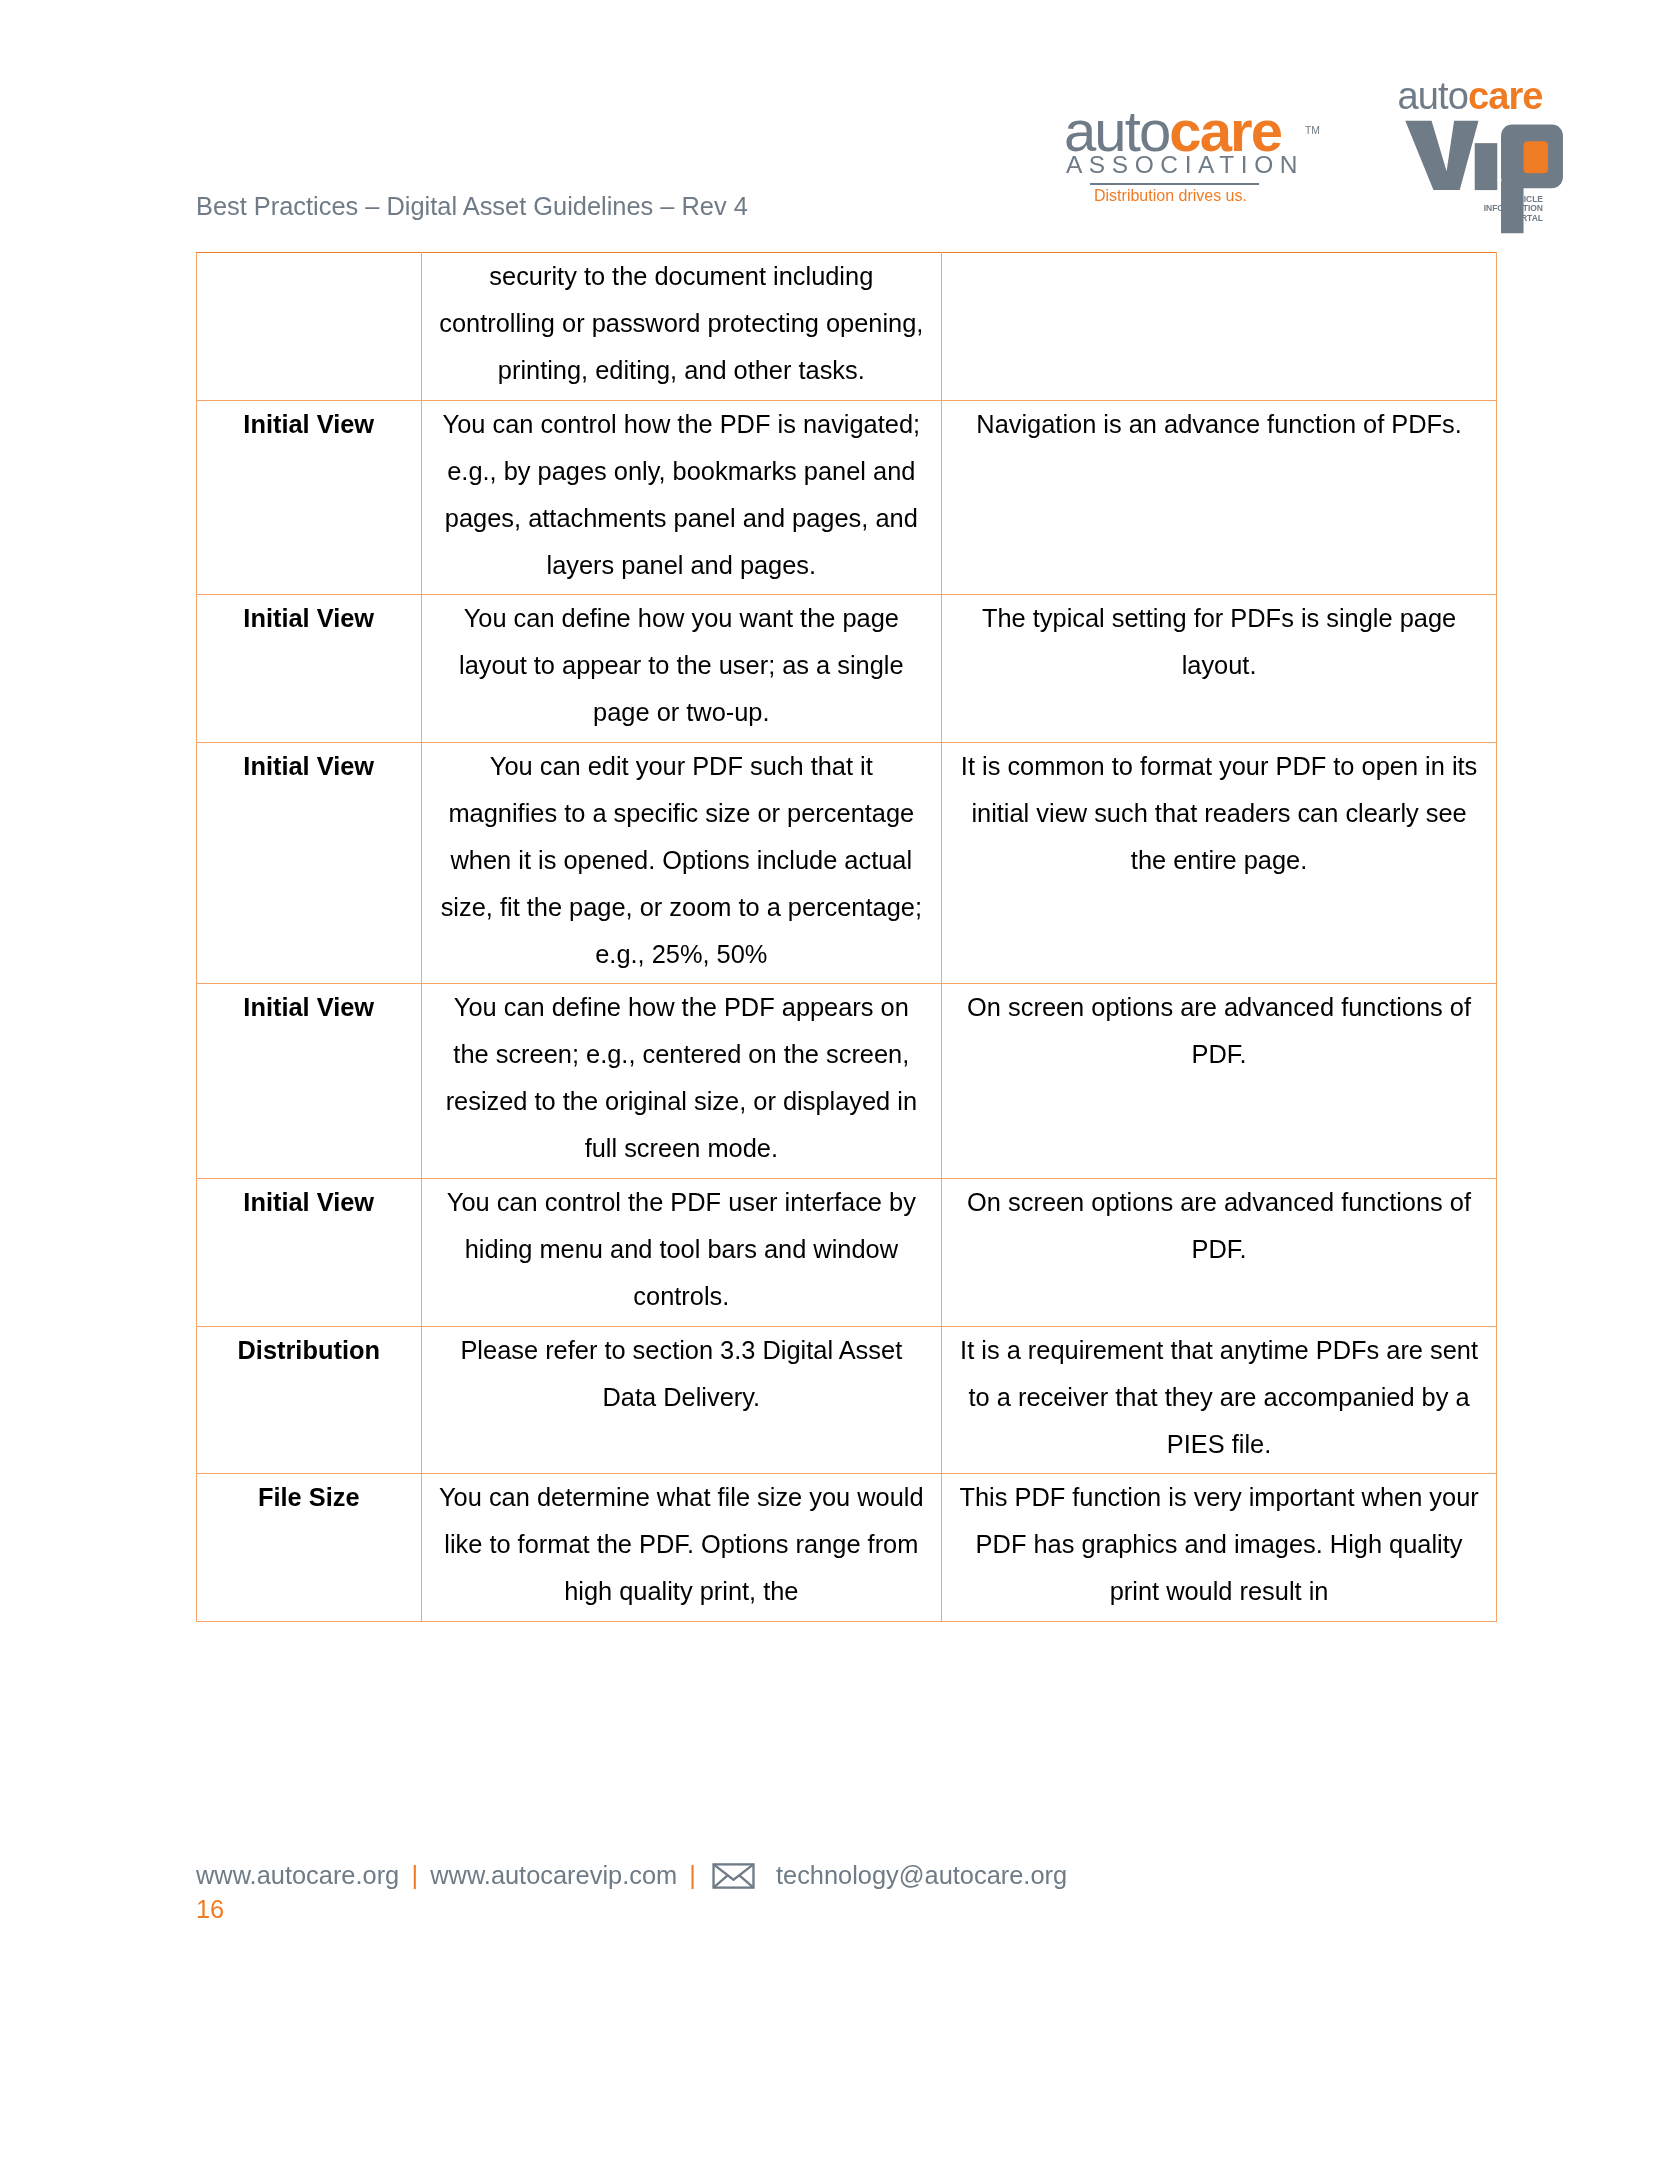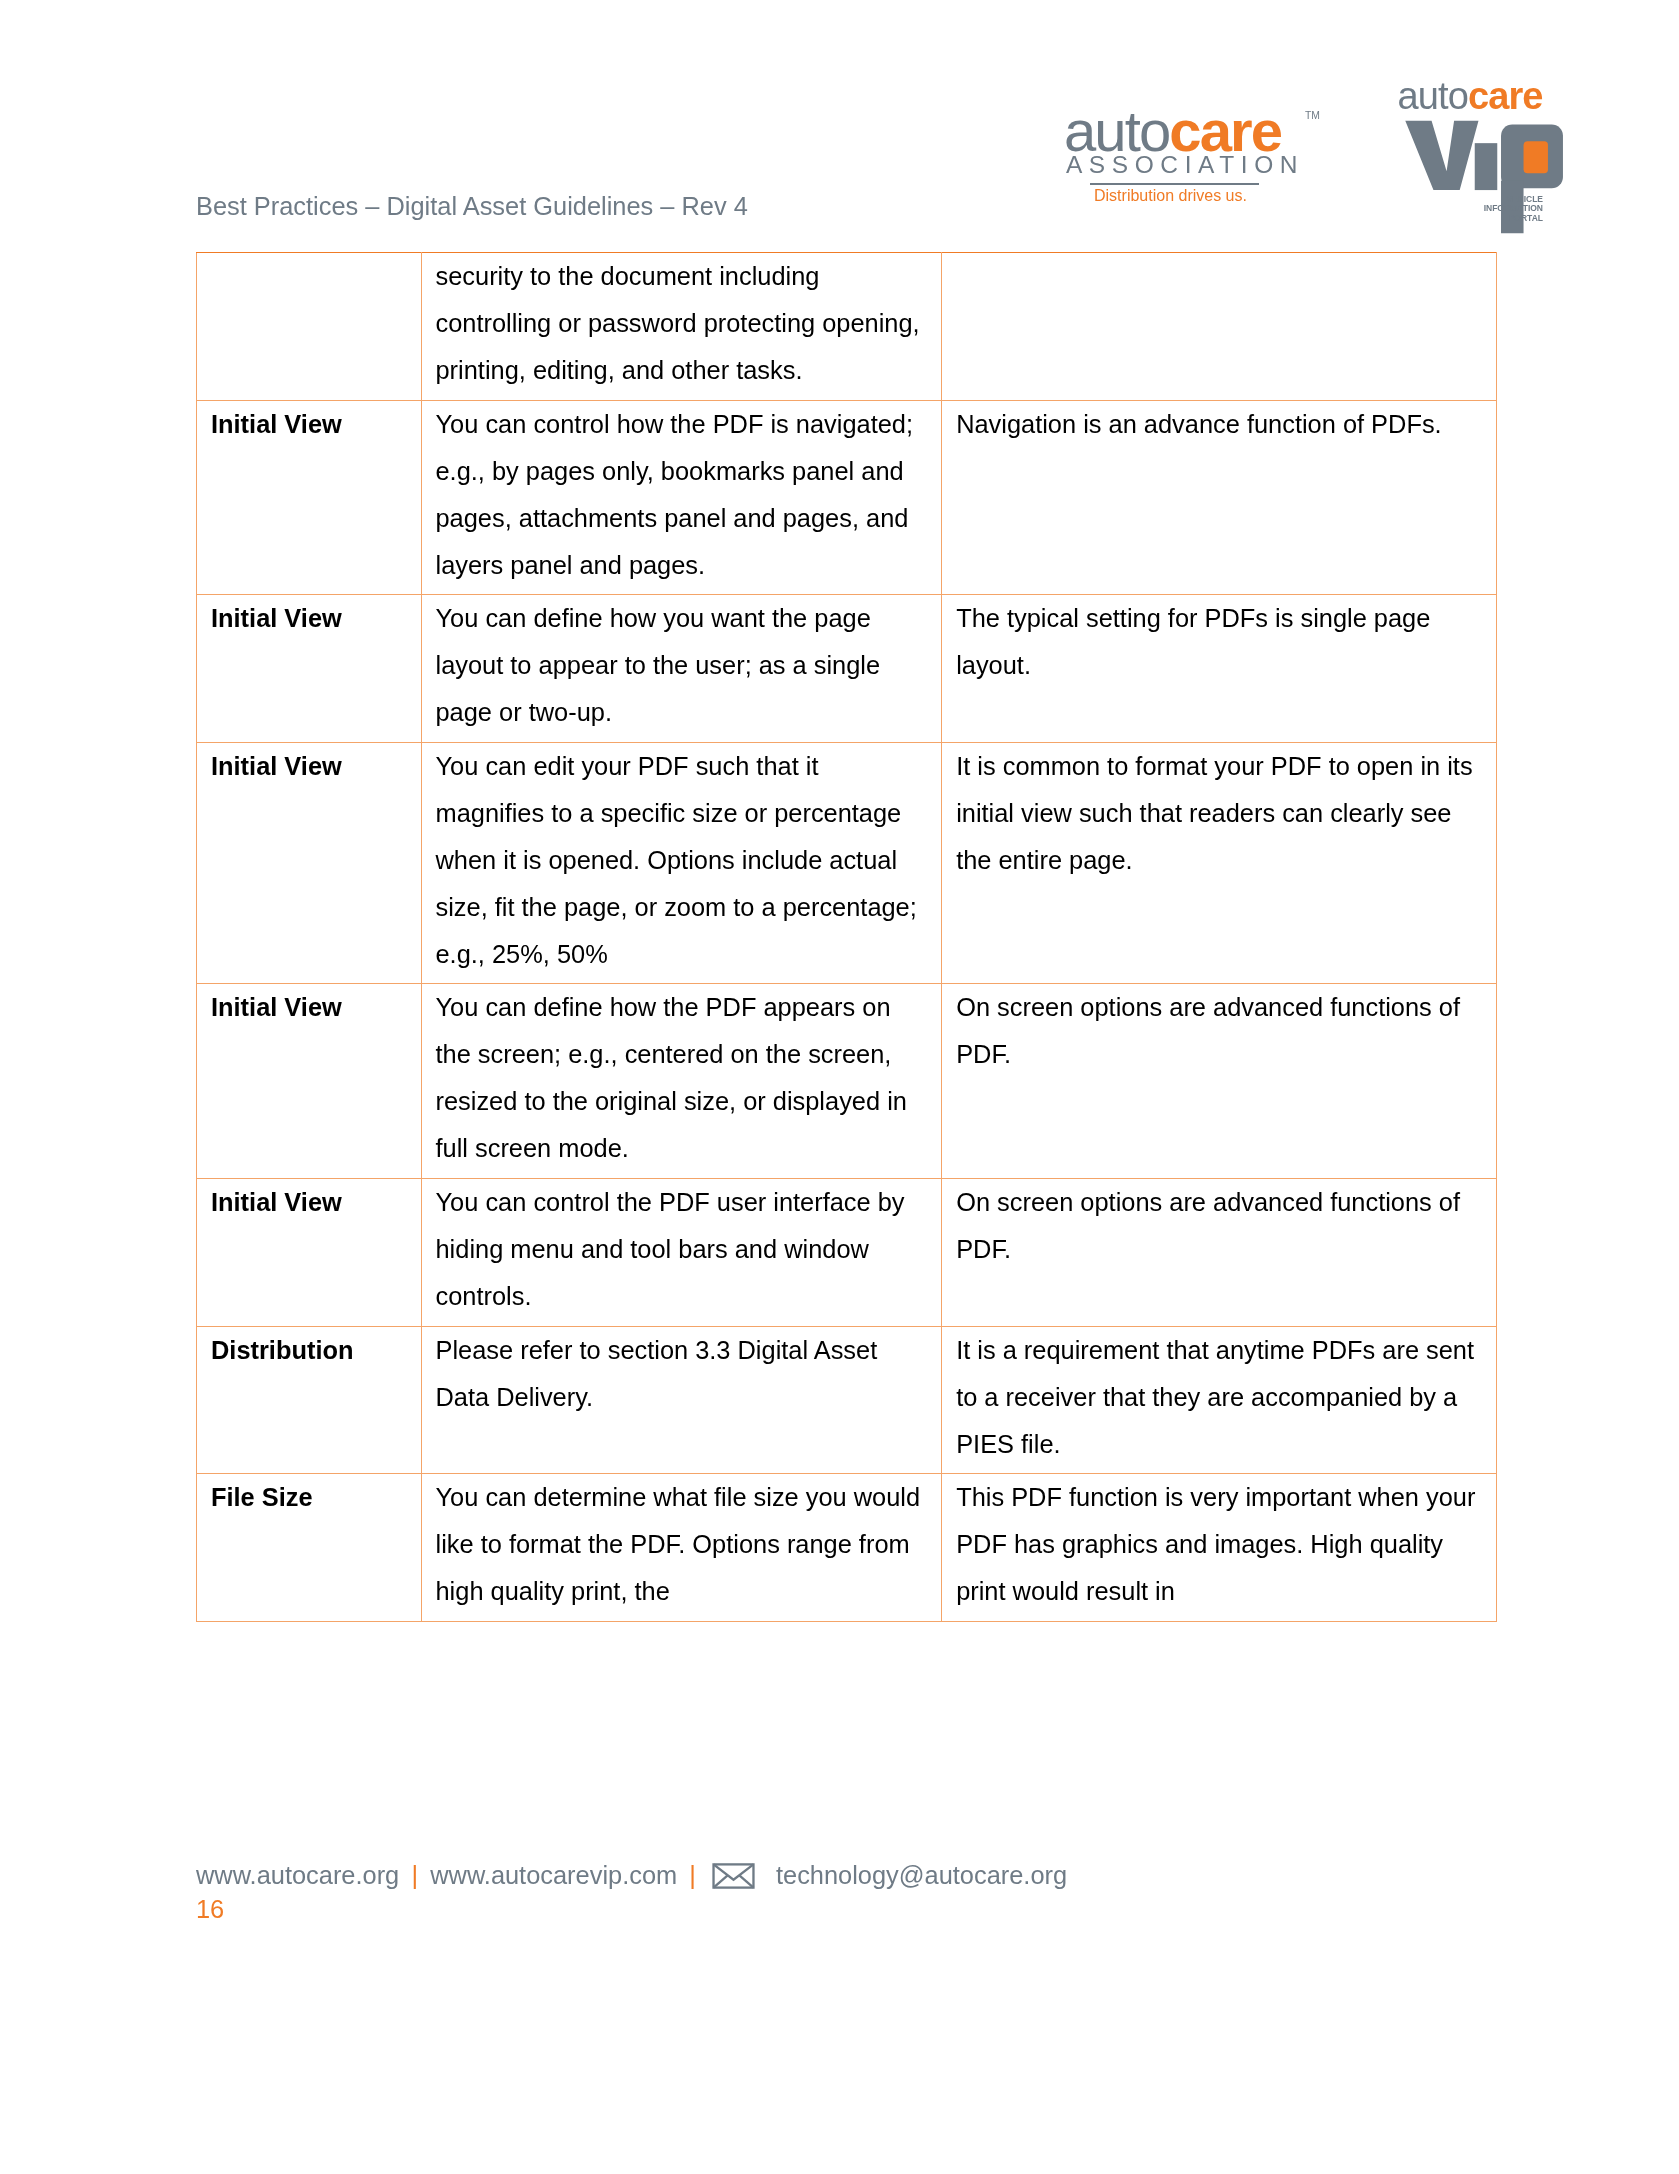--- a/index.html
+++ b/index.html
@@ -5,34 +5,34 @@
   html, body { margin: 0; padding: 0; background: #ffffff; }
   body { width: 1680px; height: 2174px; position: relative; overflow: hidden; font-family: "Liberation Sans", sans-serif; }
 
   .header-title { position: absolute; left: 196px; top: 192px; font-size: 25.4px; color: #6f7b86; white-space: nowrap; }
 
   
   .logo-assoc { position: absolute; left: 1064px; top: 102px; width: 254px; height: 113px; }
   .logo-assoc .word { position: absolute; left: 0; top: 0; font-size: 58px; line-height: 58px; letter-spacing: -1.9px; white-space: nowrap; }
   .logo-assoc .auto { color: #6f7b86; font-weight: normal; }
   .logo-assoc .care { color: #f07b25; font-weight: bold; }
-  .logo-assoc .tm { position: absolute; left: 241px; top: 8px; font-size: 10.4px; color: #6f7b86; }
+  .logo-assoc .tm { position: absolute; left: 241px; top: 23px; font-size: 10.4px; color: #6f7b86; }
   .logo-assoc .assoc { position: absolute; left: 1.9px; top: 49px; font-size: 24.5px; letter-spacing: 6.6px; color: #6f7b86; white-space: nowrap; }
   .logo-assoc .rule { position: absolute; left: 26px; top: 81px; width: 169px; height: 1.9px; background: #6f7b86; }
   .logo-assoc .tagline { position: absolute; left: 30px; top: 85px; font-size: 16px; color: #f07b25; white-space: nowrap; }
 
   .logo-vip { position: absolute; left: 1392px; top: 77px; width: 188px; height: 160px; }
   .logo-vip .word { position: absolute; left: 5.6px; top: 0; font-size: 38px; line-height: 38px; letter-spacing: -0.9px; white-space: nowrap; }
   .logo-vip .auto { color: #6f7b86; }
   .logo-vip .care { color: #f07b25; font-weight: bold; }
   .logo-vip svg { position: absolute; left: 0; top: 38px; }
   .logo-vip .portal { position: absolute; left: 19px; top: 118px; width: 132px; text-align: right; font-size: 8.5px; font-weight: bold; color: #6f7b86; line-height: 9.4px; }
 
   
-  .doc-table { position: absolute; left: 196px; top: 252px; width: 1301px; border-collapse: collapse; table-layout: fixed; }
+  .doc-table { position: absolute; left: 196px; top: 252px; width: 1301px; border-collapse: collapse; table-layout: fixed; text-align: center; }
   .doc-table td { border: 1.9px solid #f4a468; vertical-align: top; padding: 0 14px 5.6px 14px; font-size: 25.4px; line-height: 47px; color: #000; }
   .doc-table td.c1 { width: 181px; font-weight: bold; }
   .doc-table td.c2 { width: 458px; }
   .doc-table td.c3 { width: 490px; }
   .doc-table tr.r-top td { border-top-color: #f07b25; }
 
   
   .footer { position: absolute; left: 196px; top: 1861px; font-size: 25.4px; color: #6f7b86; white-space: nowrap; display: flex; align-items: center; }
   .footer .sep { color: #f07b25; margin: 0 12.2px; }
   .footer .mail { display: inline-block; width: 43px; height: 26px; margin: 0 21px 0 3.8px; }

